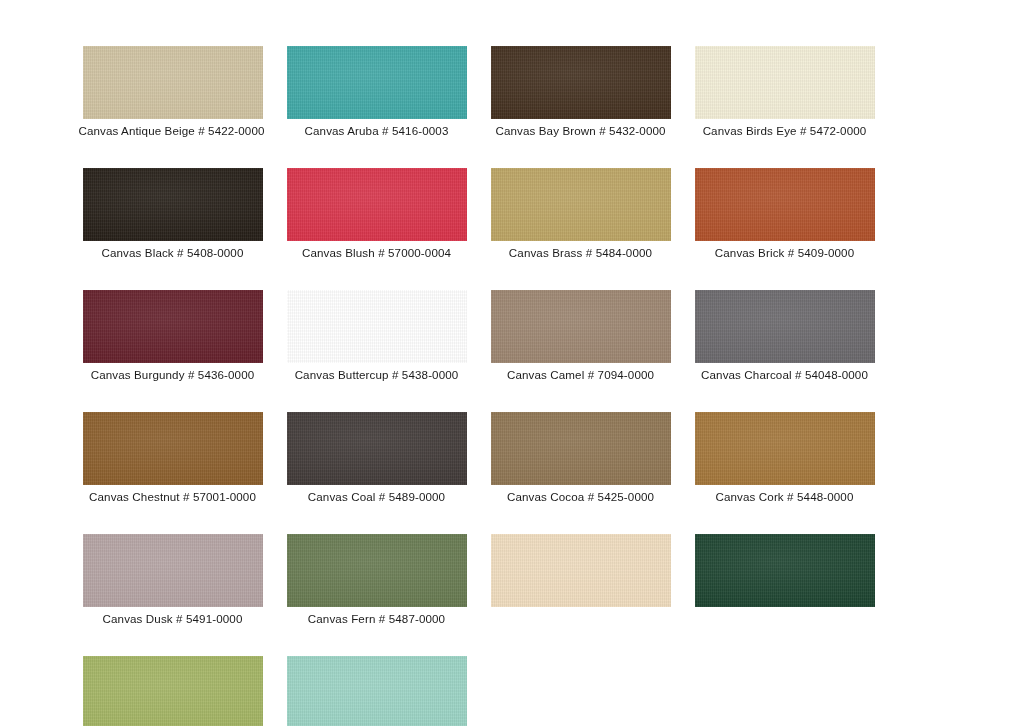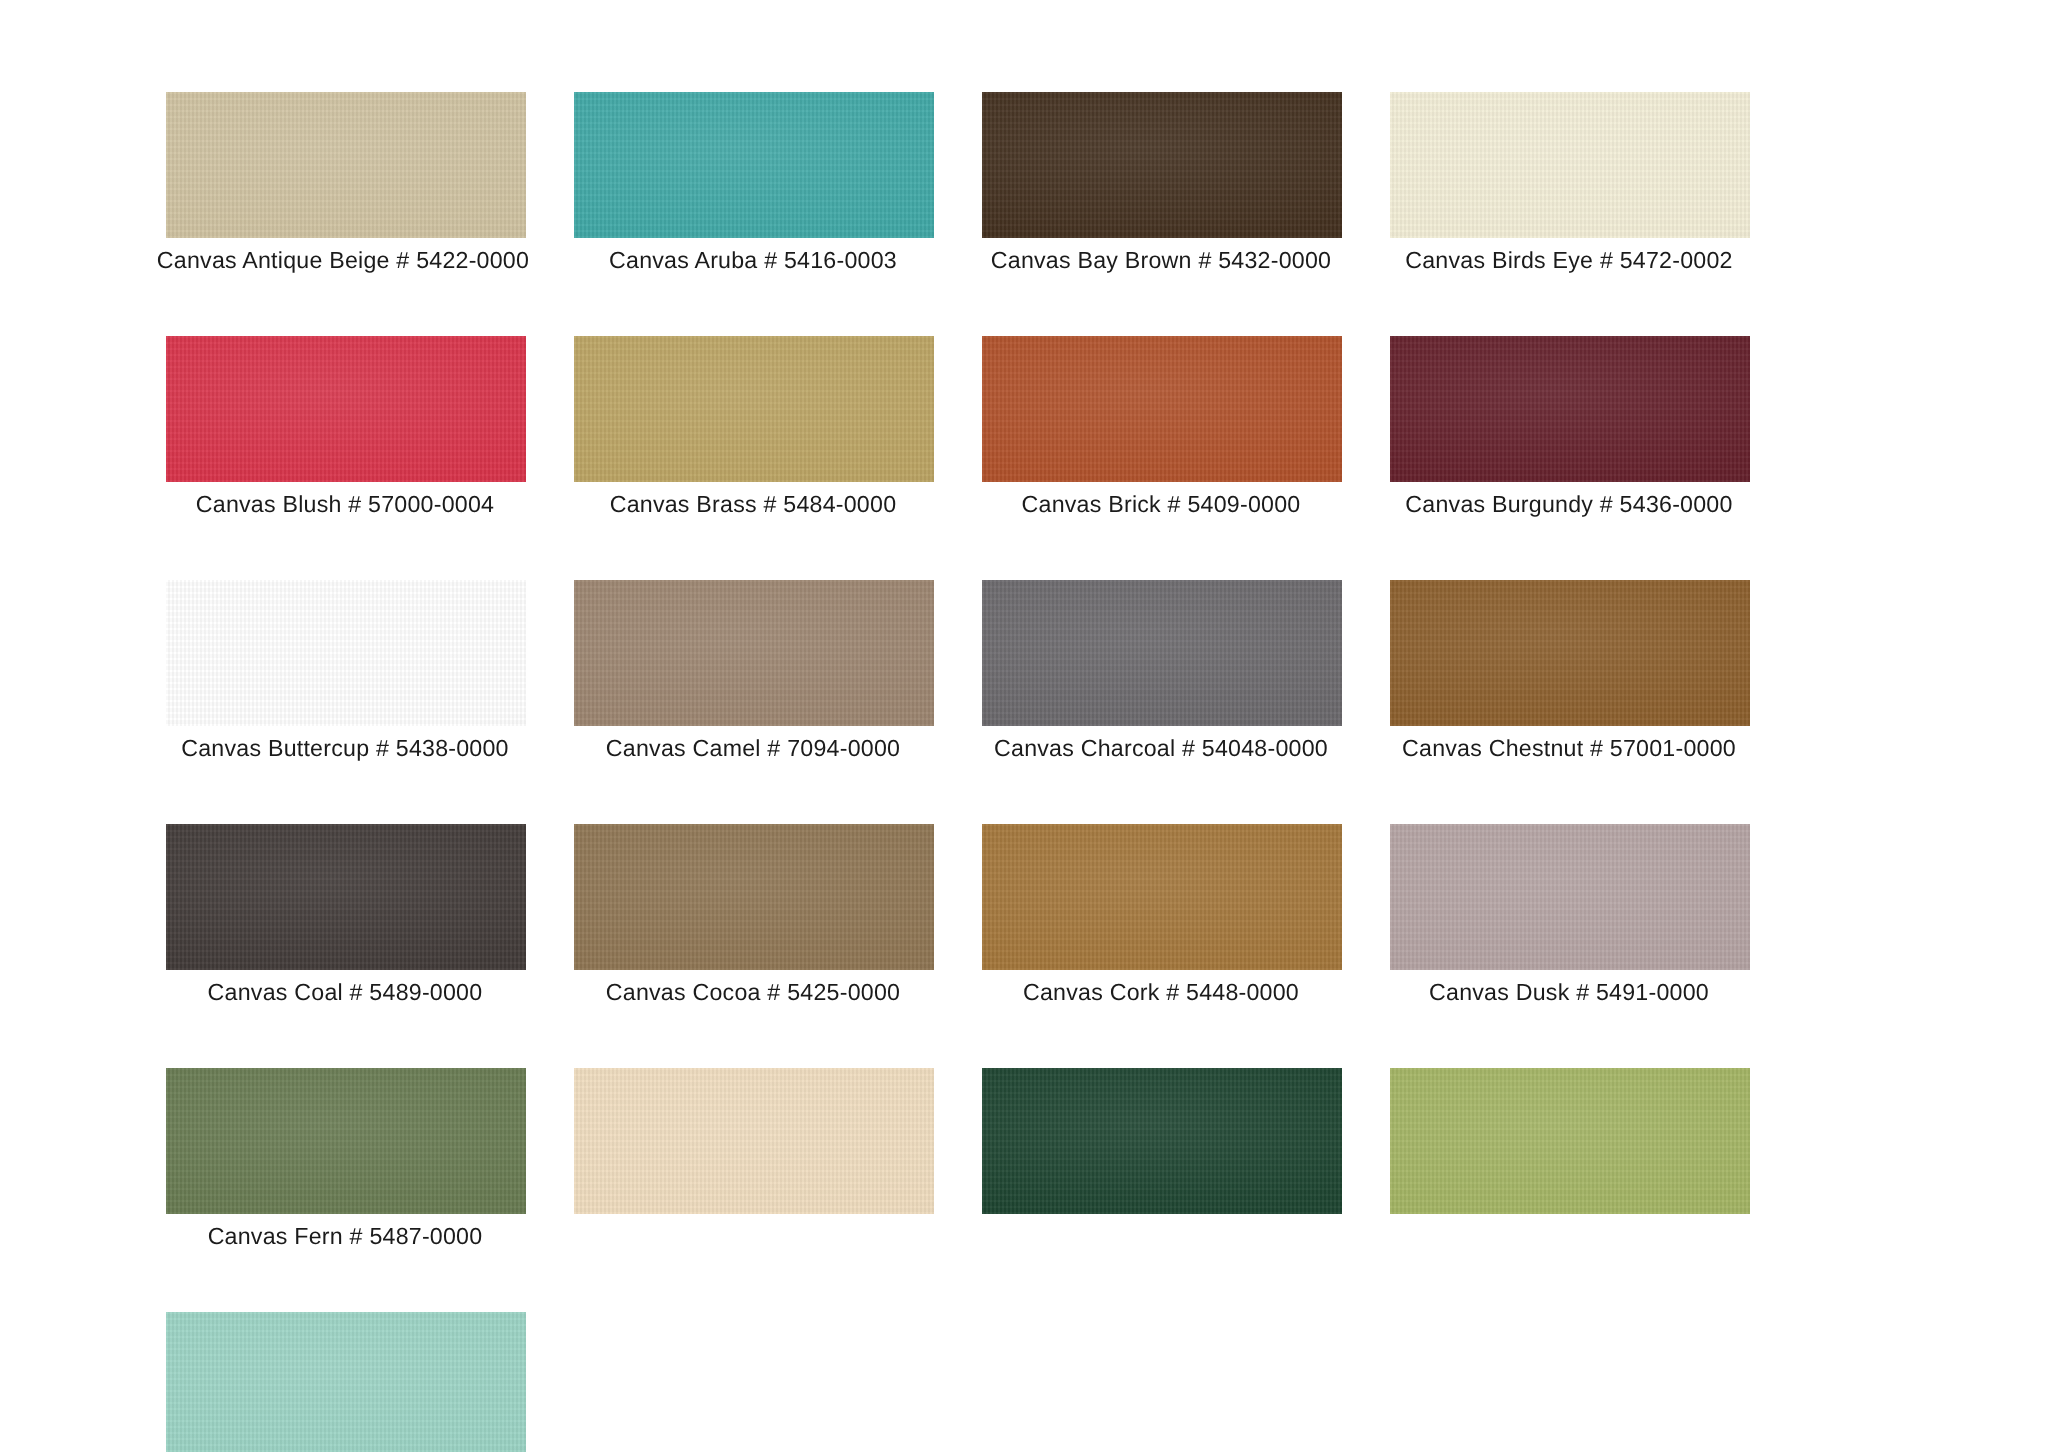--- a/index.html
+++ b/index.html
@@ -107,21 +107,25 @@
       <div class="swatch-cell">
         <div class="swatch-chip" style="background-color: rgb(64, 168, 166);"></div>
         <div class="swatch-label">Canvas Aruba # 5416-0003</div>
       </div>
       <div class="swatch-cell">
         <div class="swatch-chip" style="background-color: rgb(67, 48, 31);"></div>
         <div class="swatch-label">Canvas Bay Brown # 5432-0000</div>
       </div>
       <div class="swatch-cell">
         <div class="swatch-chip" style="background-color: rgb(242, 237, 214);"></div>
-        <div class="swatch-label">Canvas Birds Eye # 5472-0002</div>
+        <div class="swatch-label">Canvas Birds Eye # 5472-0000</div>
+      </div>
+      <div class="swatch-cell">
+        <div class="swatch-chip" style="background-color: rgb(38, 31, 24);"></div>
+        <div class="swatch-label">Canvas Black # 5408-0000</div>
       </div>
       <div class="swatch-cell">
         <div class="swatch-chip" style="background-color: rgb(216, 51, 74);"></div>
         <div class="swatch-label">Canvas Blush # 57000-0004</div>
       </div>
       <div class="swatch-cell">
         <div class="swatch-chip" style="background-color: rgb(187, 164, 99);"></div>
         <div class="swatch-label">Canvas Brass # 5484-0000</div>
       </div>
       <div class="swatch-cell">

